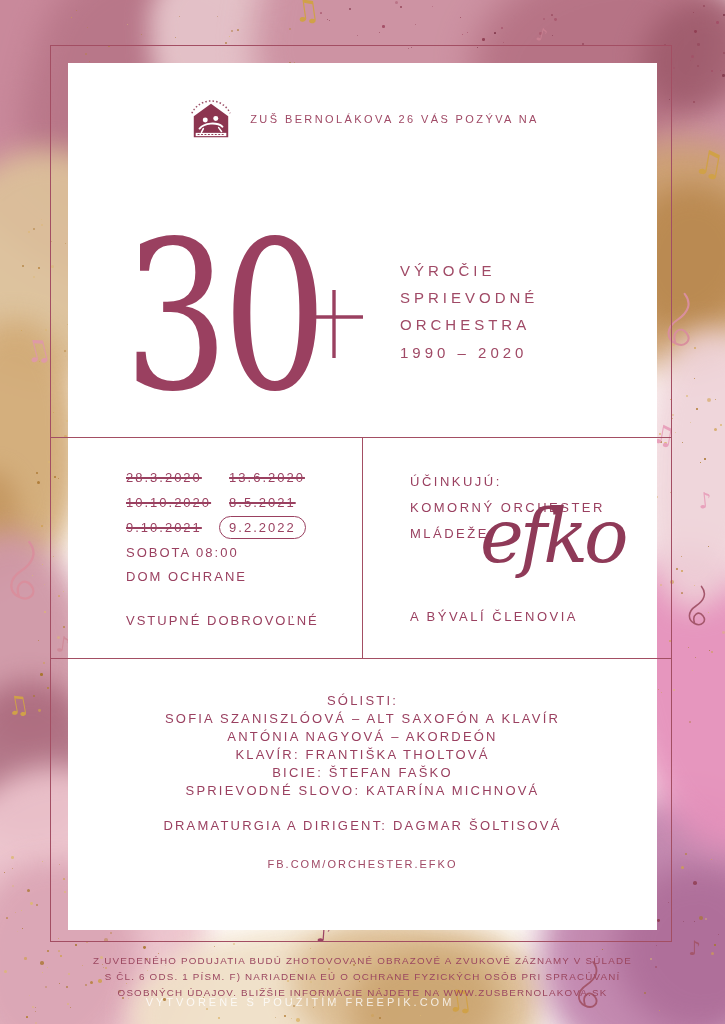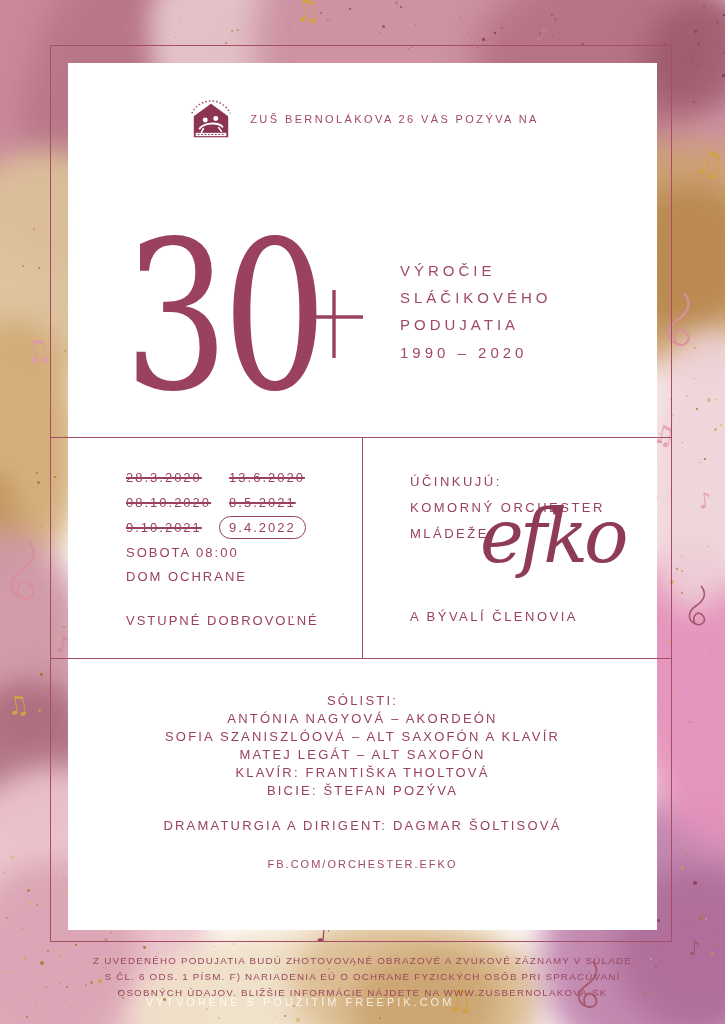--- a/index.html
+++ b/index.html
@@ -492,54 +492,54 @@
 
 
     <div class="num">30</div>
     <svg class="plus" width="62" height="72" viewBox="0 0 62 72">
       <line x1="31" y1="2" x2="31" y2="70" stroke="#9a4060" stroke-width="3.4"></line>
       <line x1="2" y1="29" x2="60" y2="29" stroke="#9a4060" stroke-width="3.4"></line>
     </svg>
 
     <div class="anniv">
       <div>VÝROČIE</div>
-      <div>SLÁČIKOVÉHO</div>
-      <div>PODUJATIA</div>
+      <div>SPRIEVODNÉ</div>
+      <div>ORCHESTRA</div>
       <div>1990 – 2020</div>
     </div>
 
     <div class="sched">
       <div class="dates-grid">
         <span class="struck">28.3.2020</span>
         <span class="struck">13.6.2020</span>
-        <span class="struck">08.10.2020</span>
+        <span class="struck">10.10.2020</span>
         <span class="struck">8.5.2021</span>
         <span class="struck">9.10.2021</span>
-        <span><span class="pill">9.4.2022</span></span>
+        <span><span class="pill">9.2.2022</span></span>
       </div>
       <div class="line">SOBOTA 08:00</div>
       <div class="venue">DOM OCHRANE</div>
       <div class="adm">VSTUPNÉ DOBROVOĽNÉ</div>
     </div>
 
     <div class="perf">
       <div class="l1">ÚČINKUJÚ:</div>
       <div class="l2">KOMORNÝ ORCHESTER</div>
       <div class="l3">MLÁDEŽE</div>
       <div class="efko">efko</div>
       <div class="byvali">A BÝVALÍ ČLENOVIA</div>
     </div>
 
     <div class="soloists">
       <div class="head">SÓLISTI:</div>
+      <div class="item">SOFIA SZANISZLÓOVÁ – ALT SAXOFÓN A KLAVÍR</div>
       <div class="item">ANTÓNIA NAGYOVÁ – AKORDEÓN</div>
-      <div class="item">SOFIA SZANISZLÓOVÁ – ALT SAXOFÓN A KLAVÍR</div>
-      <div class="item">MATEJ LEGÁT – ALT SAXOFÓN</div>
       <div class="item">KLAVÍR: FRANTIŠKA THOLTOVÁ</div>
-      <div class="item">BICIE: ŠTEFAN POZÝVA</div>
+      <div class="item">BICIE: ŠTEFAN FAŠKO</div>
+      <div class="item">SPRIEVODNÉ SLOVO: KATARÍNA MICHNOVÁ</div>
       <div class="cond">DRAMATURGIA A DIRIGENT: DAGMAR ŠOLTISOVÁ</div>
       <div class="fb">FB.COM/ORCHESTER.EFKO</div>
     </div>
   </div>
 
   <div class="dv dv-h1"></div>
   <div class="dv dv-h2"></div>
   <div class="dv dv-v"></div>
 
   <div class="legal">

